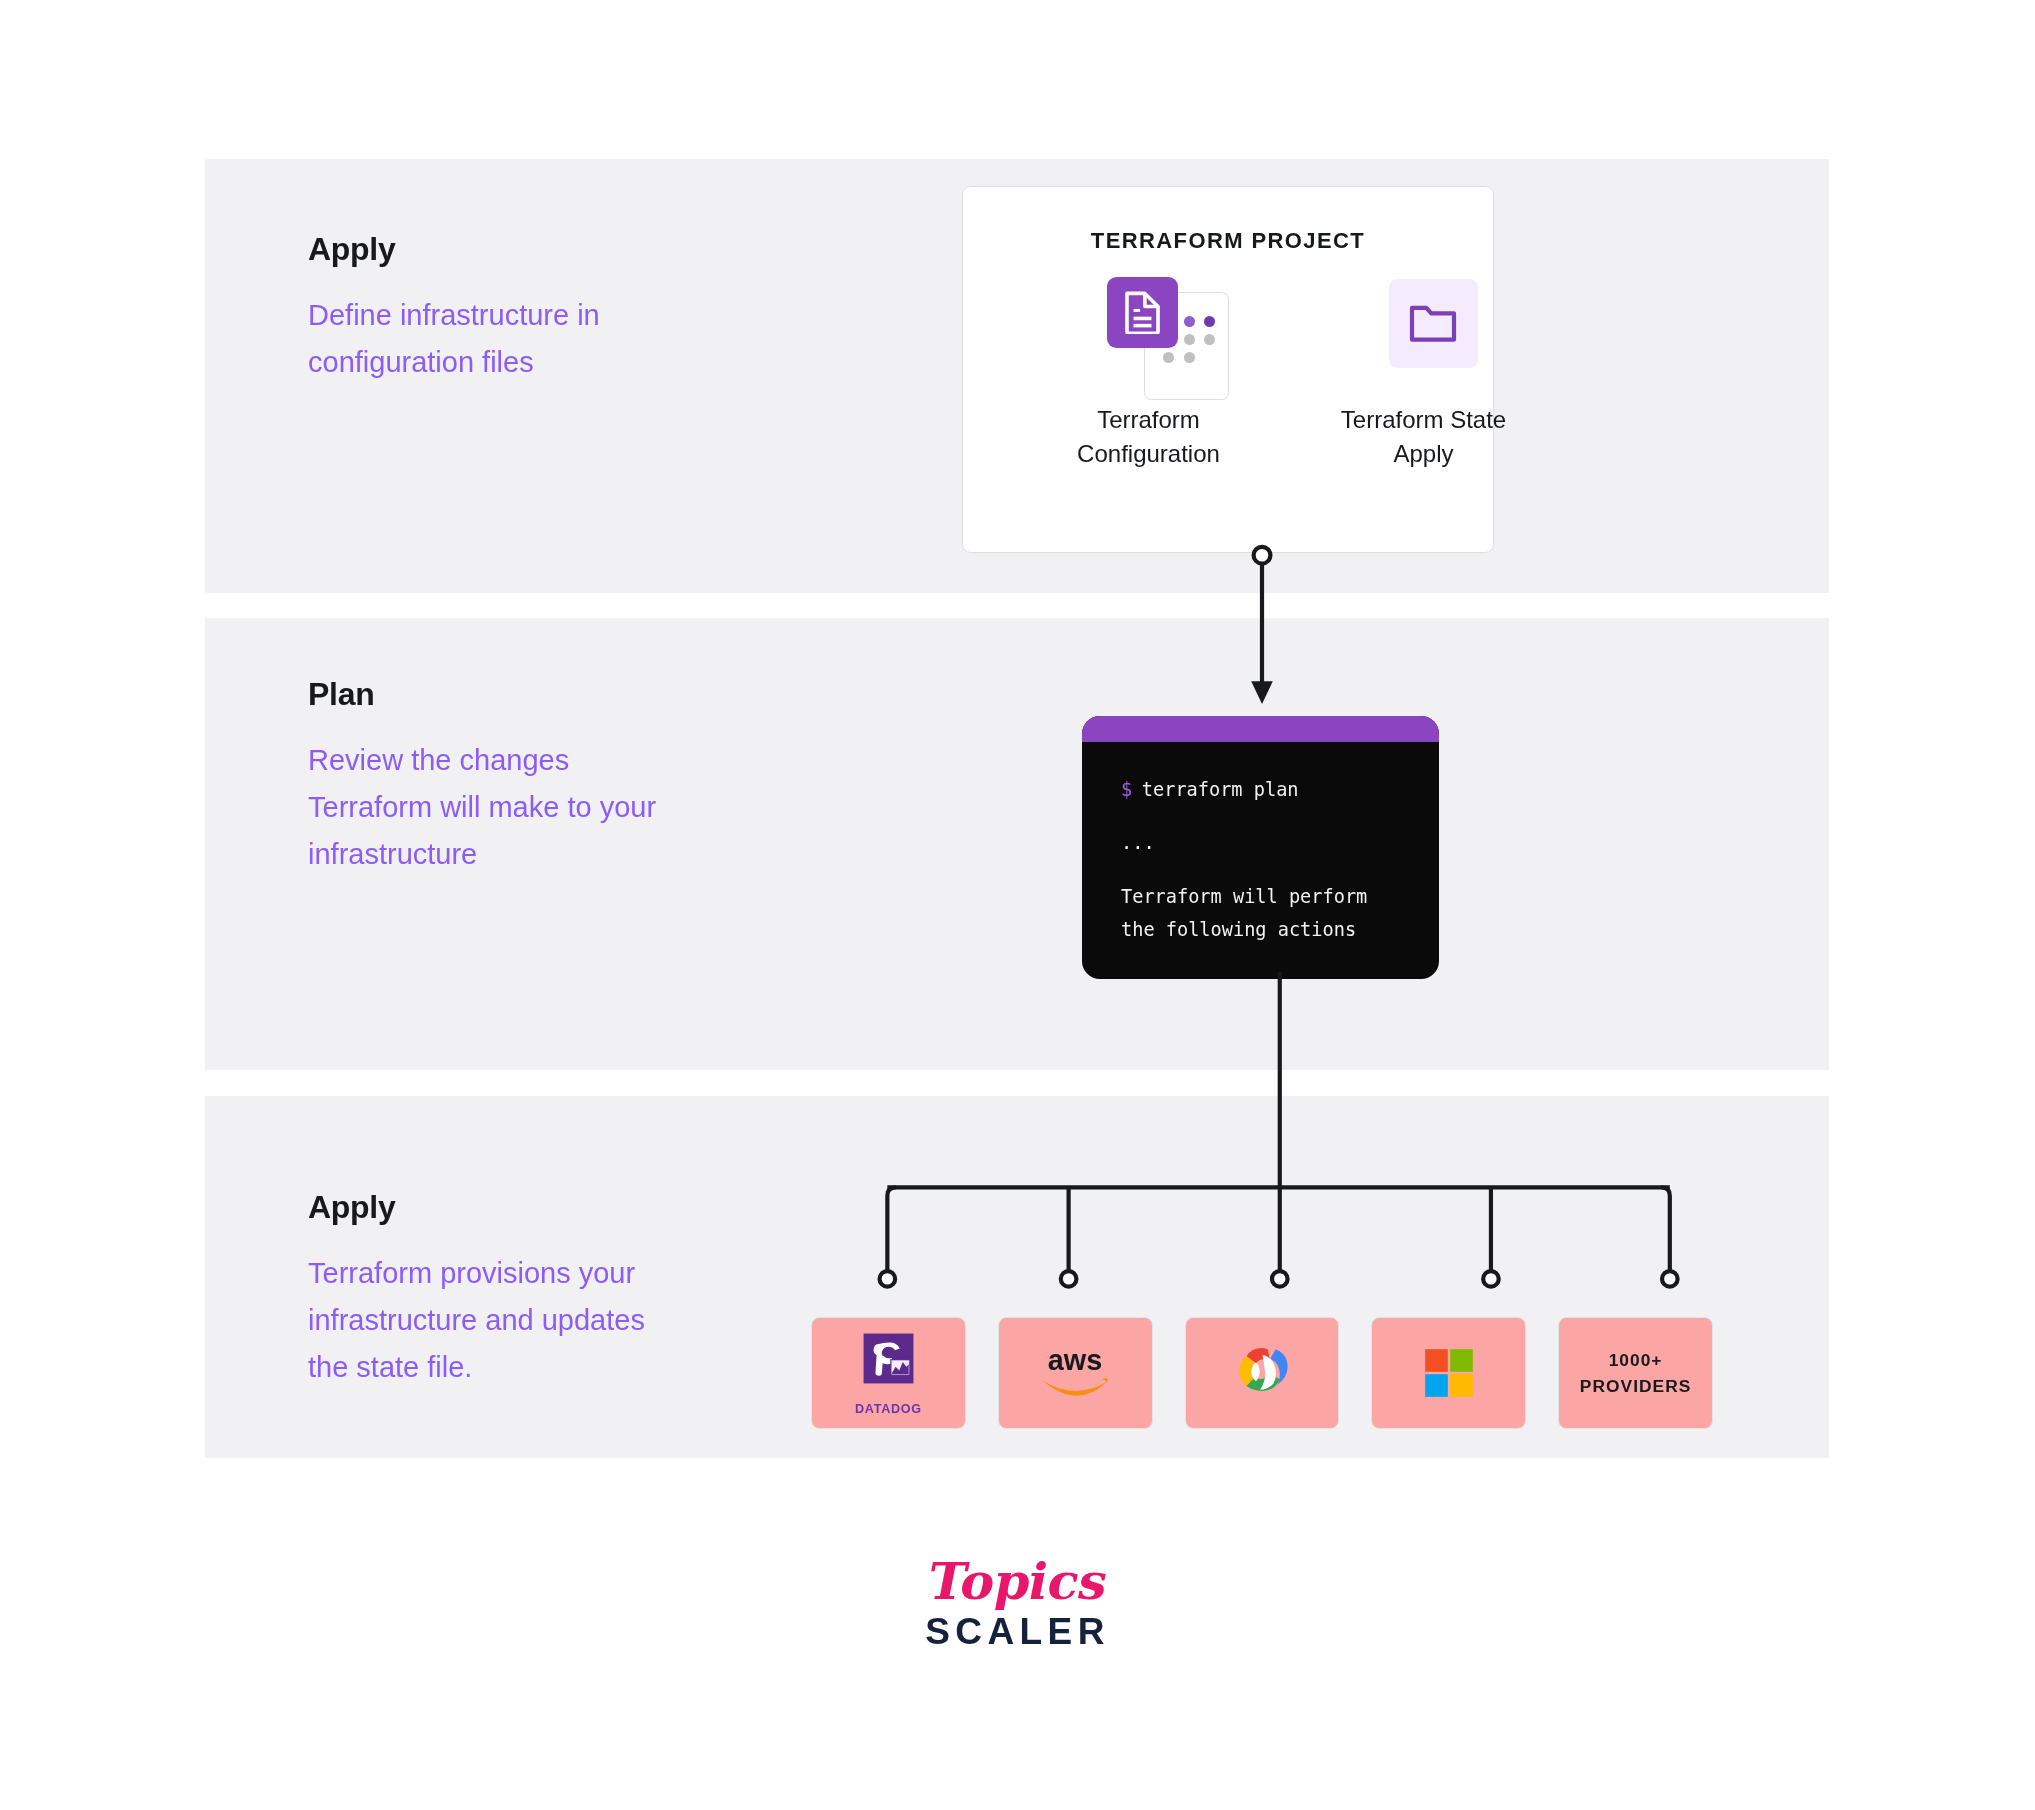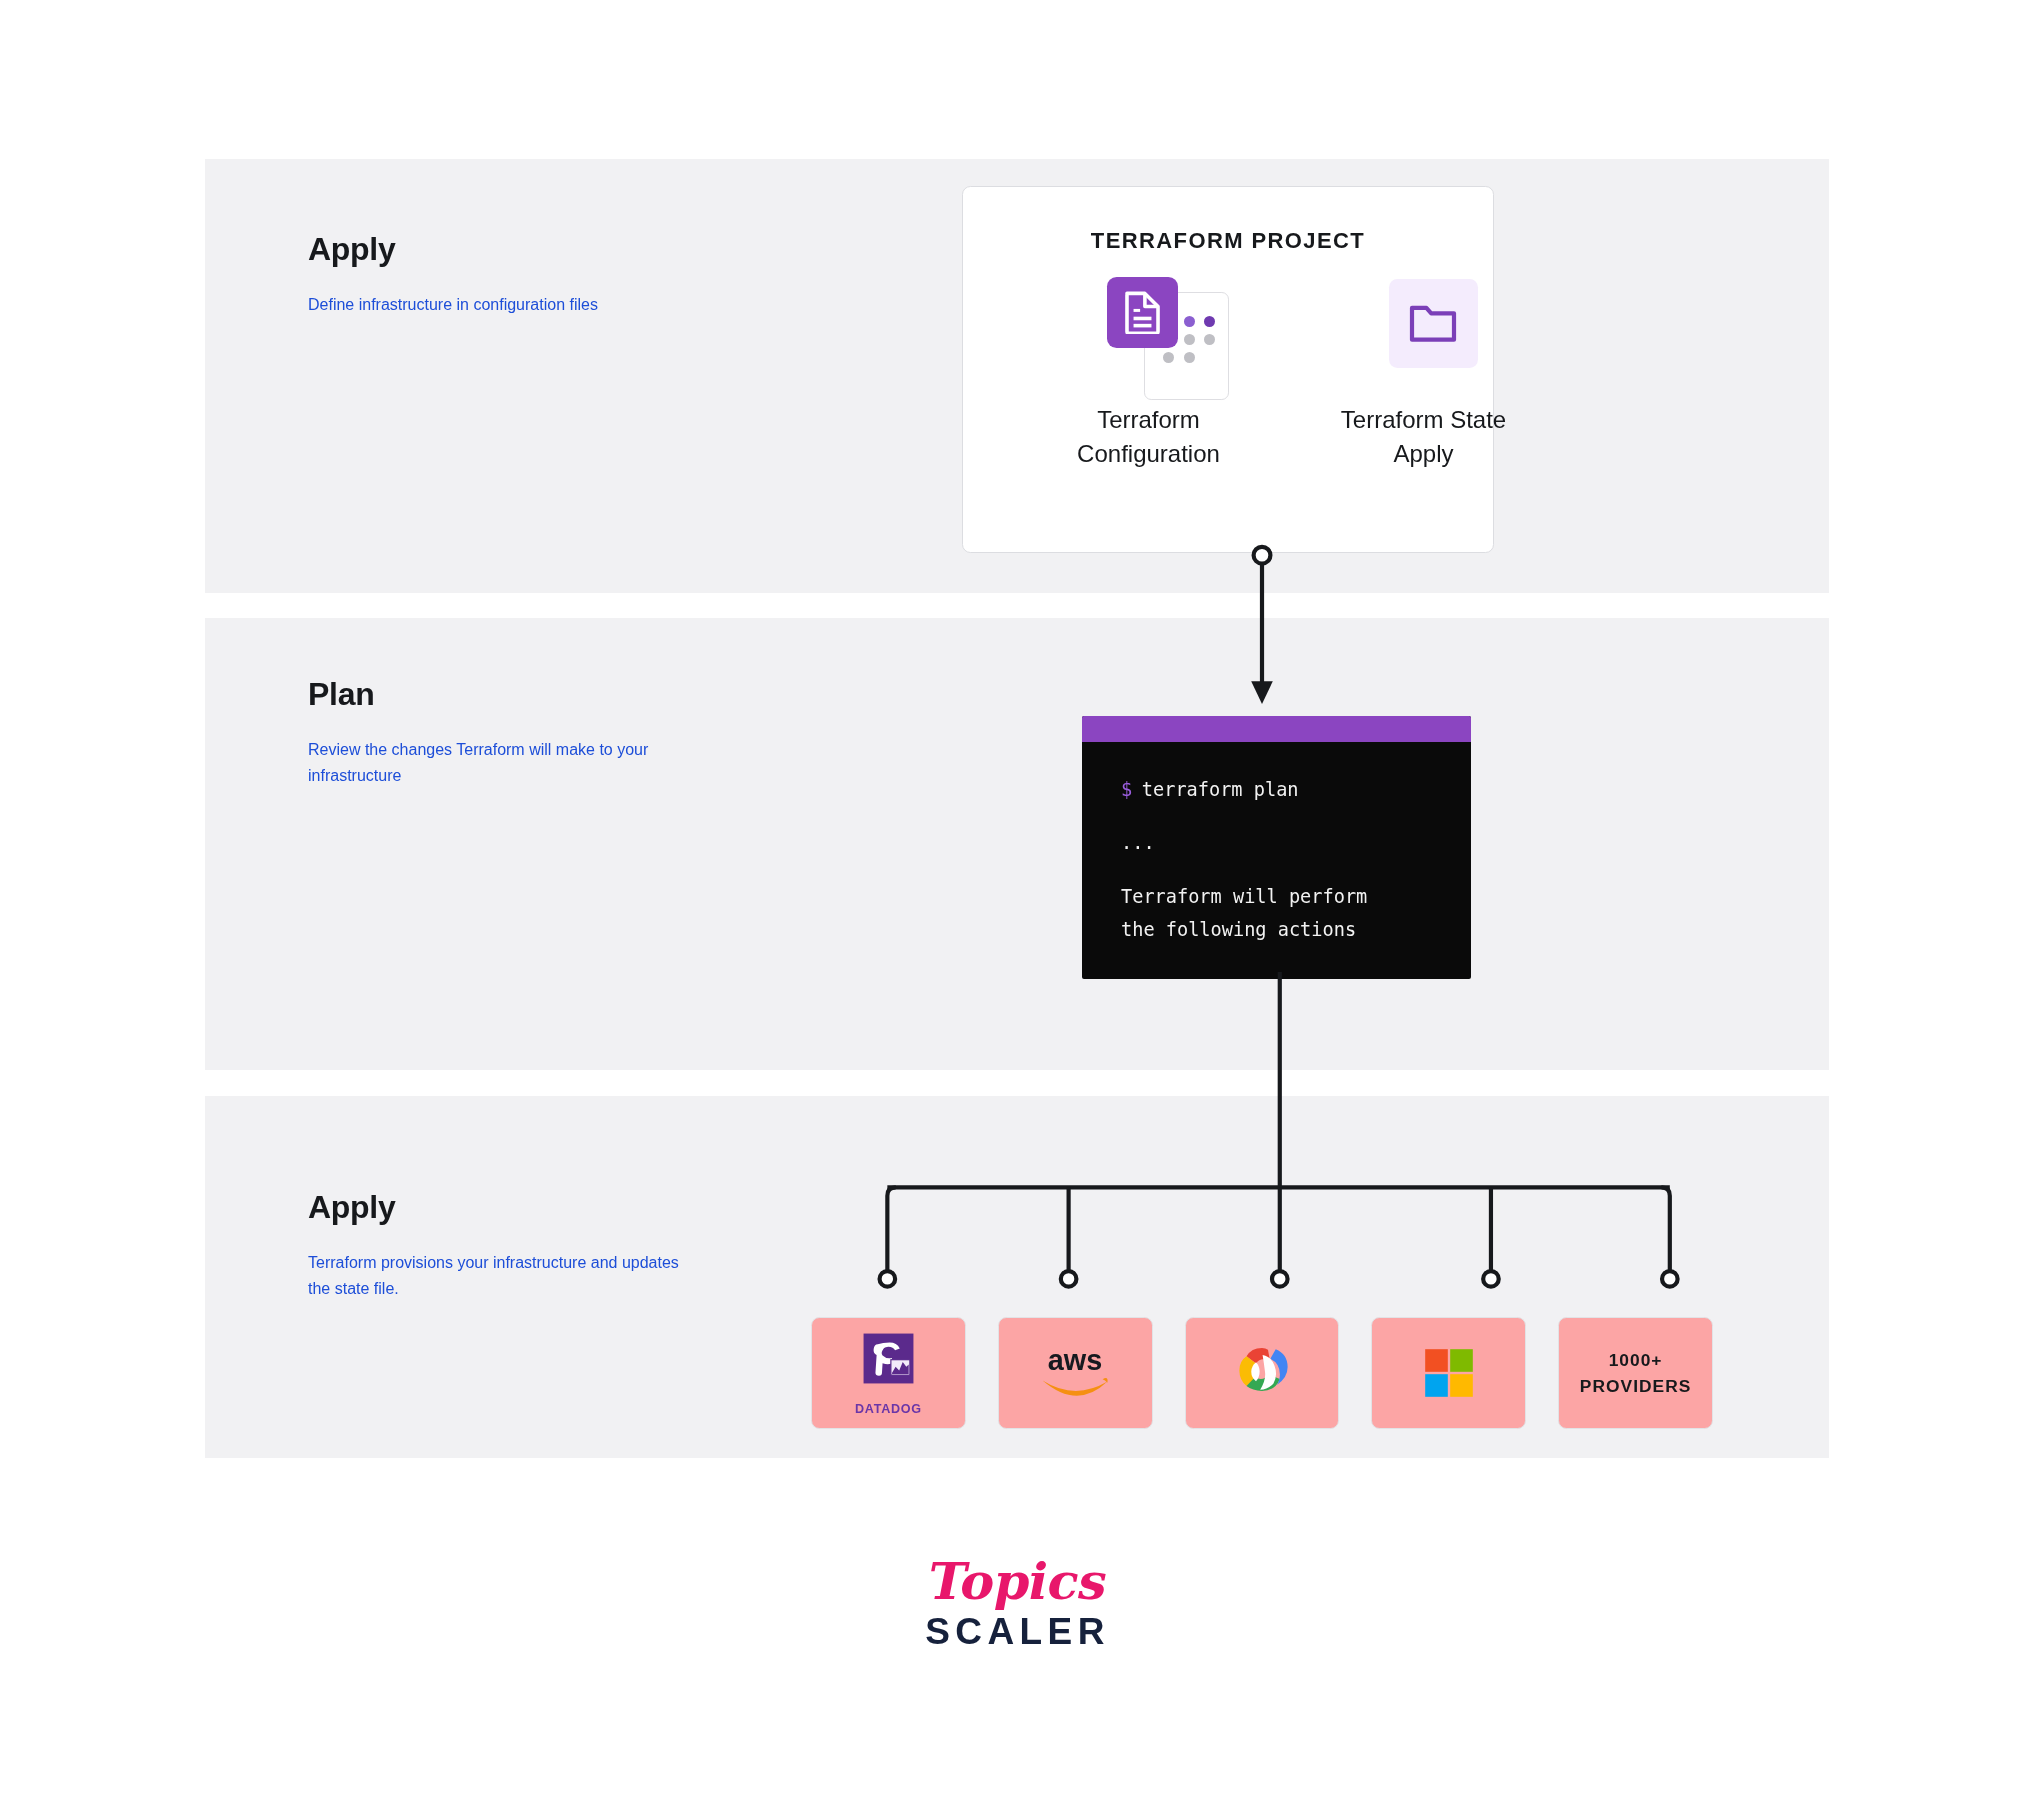--- a/index.html
+++ b/index.html
@@ -35,22 +35,22 @@
   }
   .step-title {
     font-size: 32px;
     font-weight: bold;
     color: #17191c;
     letter-spacing: -0.3px;
     margin: 0 0 25px 0;
     line-height: 1.05;
   }
   .step-desc {
-    font-size: 16px;
-    color: #1d4ed8;
+    font-size: 29px;
+    color: #8b5cf6;
     line-height: 1.62;
     margin: 0;
   }
   #text-write { top: 233px; }
   #text-plan  { top: 678px; }
   #text-apply { top: 1191px; }
 
   
   #project-card {
     position: absolute;
@@ -153,24 +153,24 @@
     top: 542px;
     width: 36px;
     height: 168px;
   }
 
   
   #terminal {
     position: absolute;
     left: 1082px;
     top: 716px;
-    width: 389px;
+    width: 357px;
     height: 263px;
     background: #0a0a0a;
-    border-radius: 2px;
+    border-radius: 18px;
     overflow: hidden;
   }
   #terminal-bar {
     height: 26px;
     background: #8b45c1;
   }
   #terminal-body {
     padding: 31px 0 0 39px;
     font-family: "DejaVu Sans Mono", monospace;
     font-size: 18.6px;

